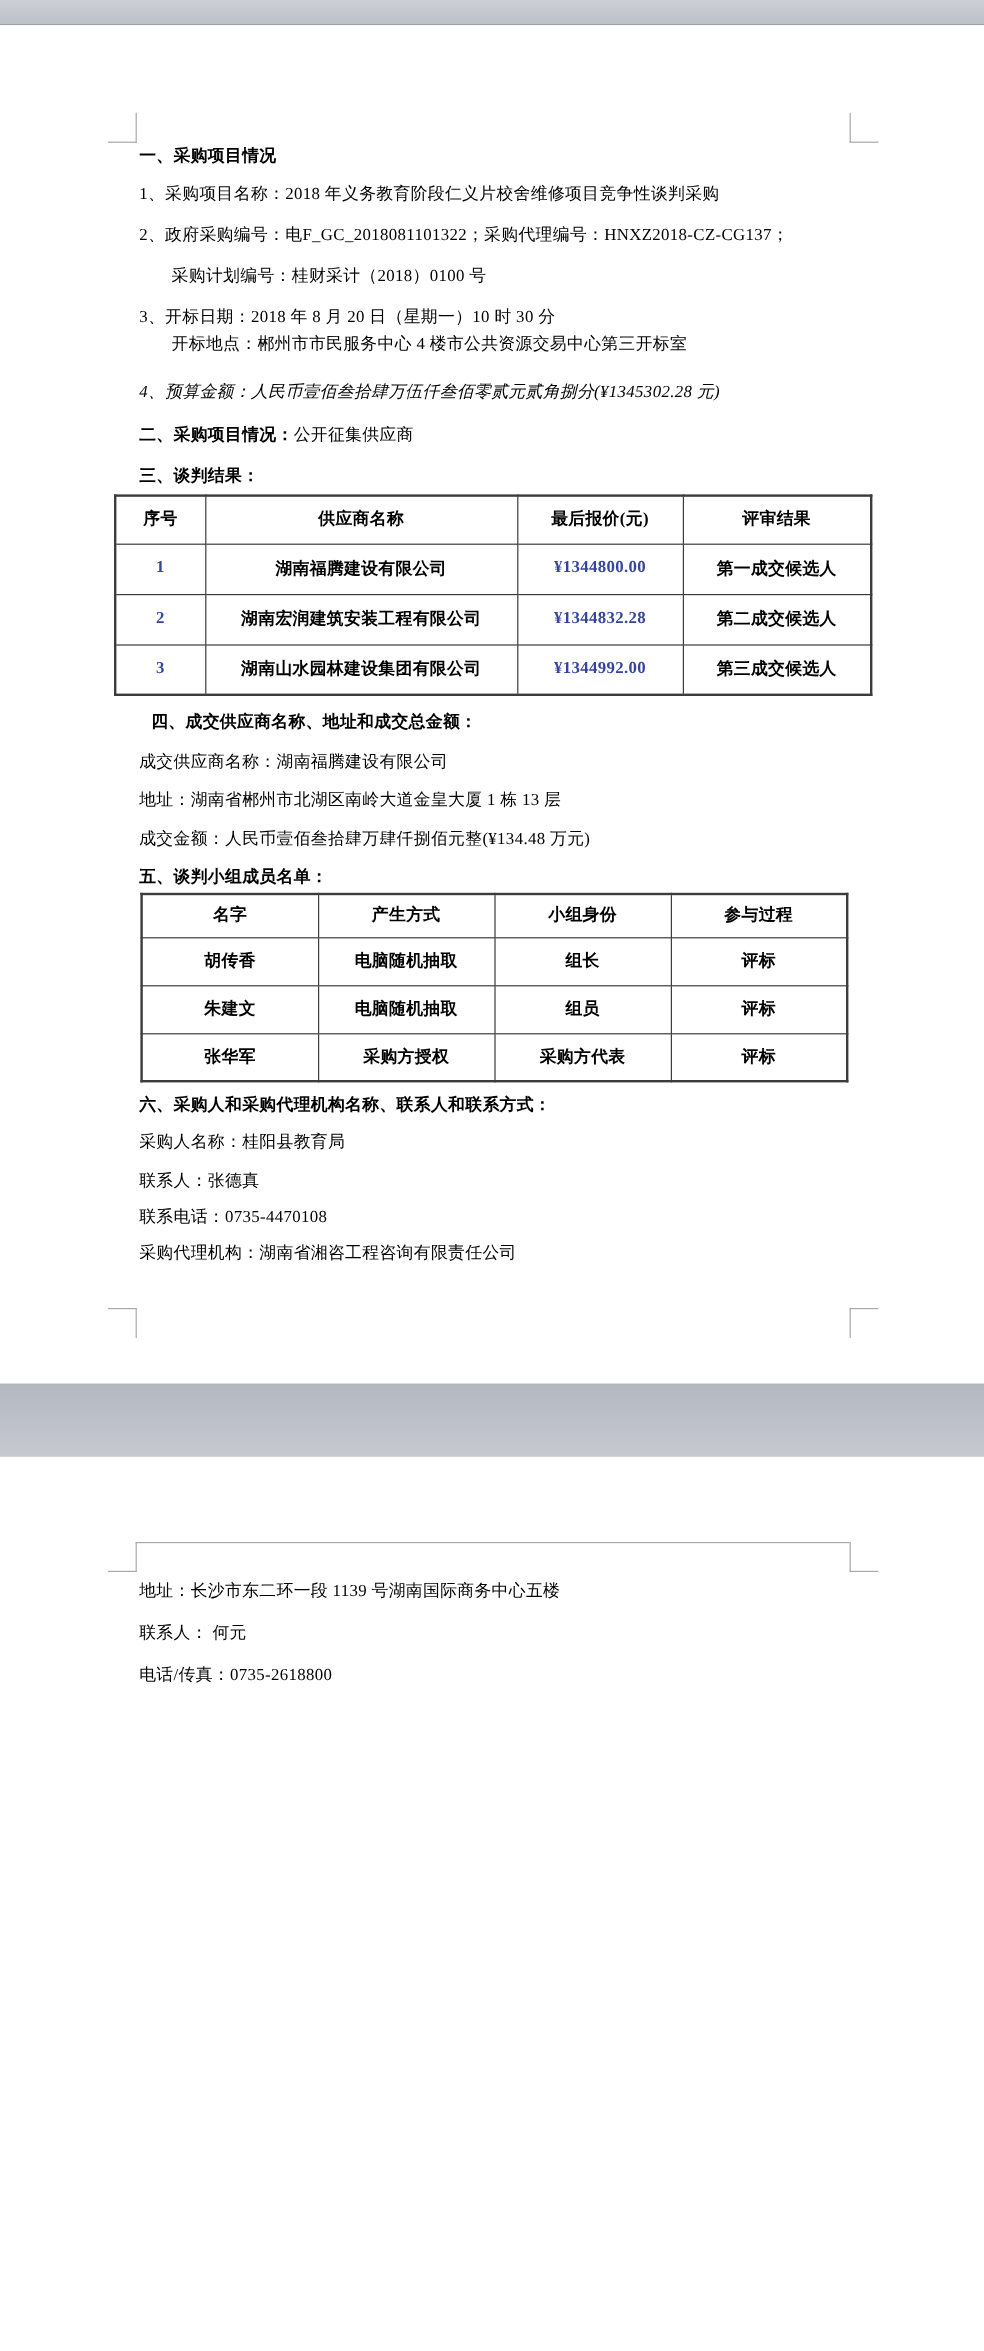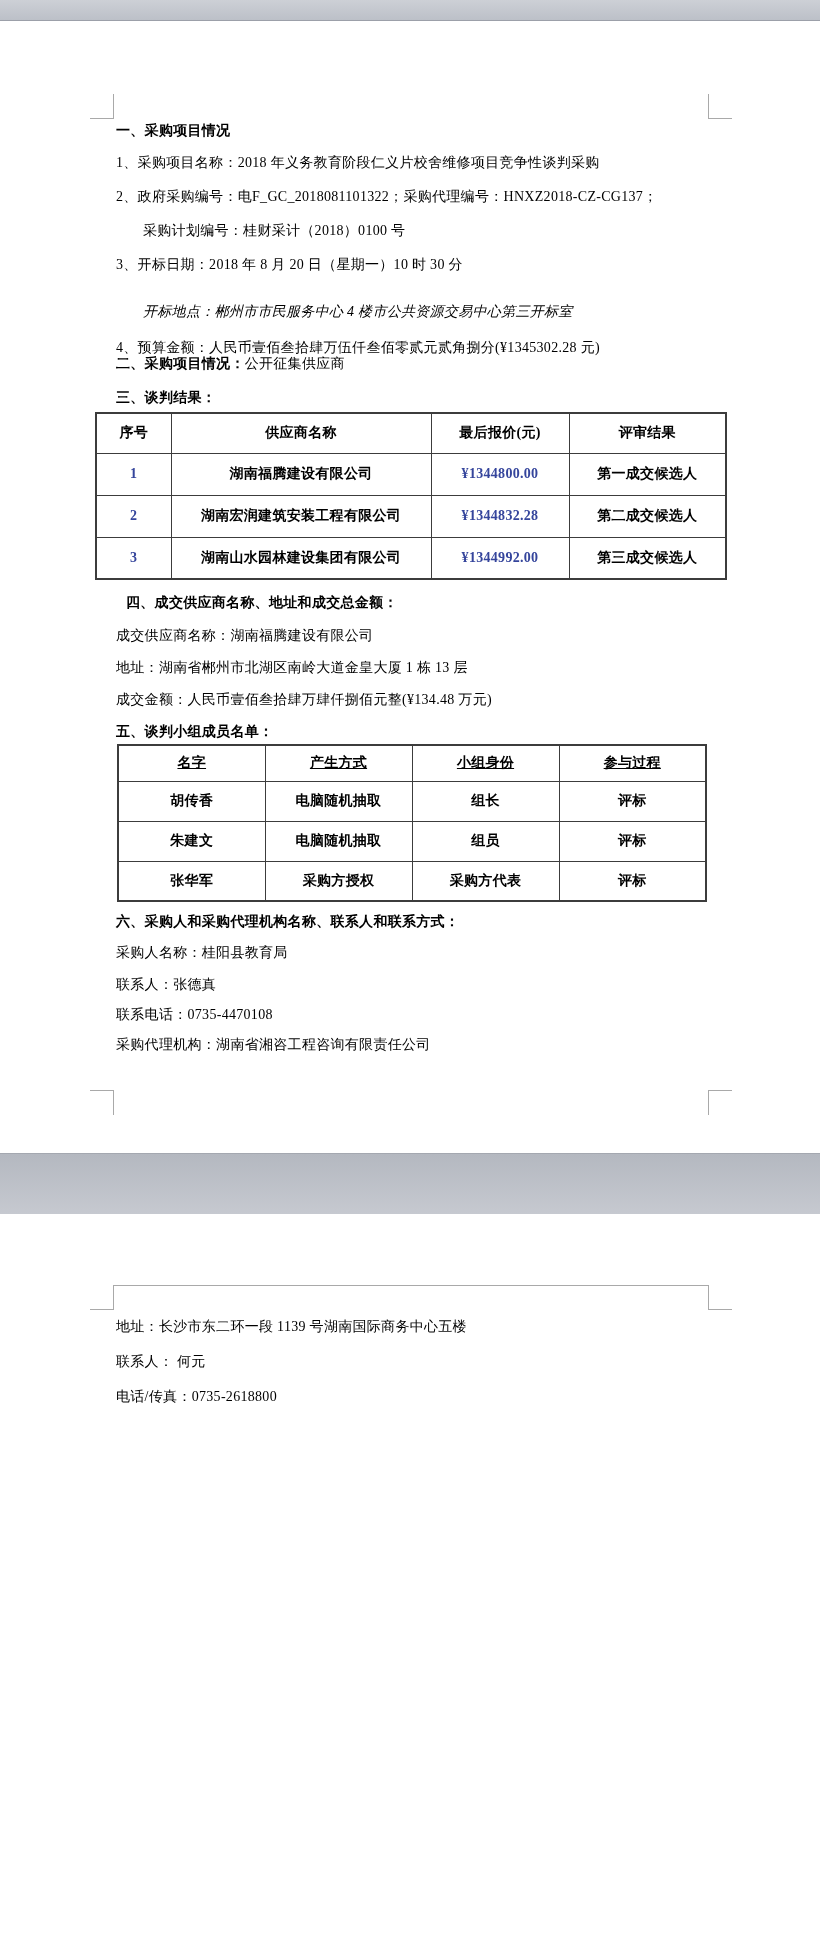--- a/index.html
+++ b/index.html
@@ -56,21 +56,21 @@
   }
   table.doc td, table.doc th {
     border: 1px solid #3c3c3c; text-align: center; vertical-align: middle;
     padding: 0; font-weight: bold; overflow: hidden;
   }
   table.doc { border: 2px solid #3c3c3c; }
   table.t1 { left: 95px;  top: 412px; width: 630px; }
   table.t1 tr.hdr  { height: 40px; }
   table.t1 tr.row  { height: 42px; }
   table.t2 { left: 117px; top: 744px; width: 588px; }
-  table.t2 tr.hdr  { height: 36px; text-decoration: underline; }
+  table.t2 tr.hdr  { height: 36px; }
   table.t2 tr.row  { height: 40px; padding-left: 44px; }
   table.t2 th { font-weight: bold; }
   .num { color: #35459c; font-family: "Liberation Serif", serif; }
 </style>
 </head>
 <body>
 
 <div class="screen">
 
   <div class="topbar"></div>
@@ -80,22 +80,22 @@
   <div class="cm rb" style="left:90px; top:94px;"></div>
   <div class="cm lb" style="left:708px; top:94px;"></div>
   <div class="cm rt" style="left:90px; top:1090px;"></div>
   <div class="cm lt" style="left:708px; top:1090px;"></div>
 
   <div class="ln bold" style="top:121px;">一、采购项目情况</div>
   <div class="ln" style="top:153px;">1、采购项目名称：2018 年义务教育阶段仁义片校舍维修项目竞争性谈判采购</div>
   <div class="ln" style="top:187px;">2、政府采购编号：电F_GC_2018081101322；采购代理编号：HNXZ2018-CZ-CG137；</div>
   <div class="ln indent" style="top:221px;">采购计划编号：桂财采计（2018）0100 号</div>
   <div class="ln" style="top:255px;">3、开标日期：2018 年 8 月 20 日（星期一）10 时 30 分</div>
-  <div class="ln indent" style="top:302px;font-style:italic;">开标地点：郴州市市民服务中心 4 楼市公共资源交易中心第三开标室</div>
-  <div class="ln" style="top:338px;">4、预算金额：人民币壹佰叁拾肆万伍仟叁佰零贰元贰角捌分(¥1345302.28 元)</div>
+  <div class="ln indent" style="top:278px;">开标地点：郴州市市民服务中心 4 楼市公共资源交易中心第三开标室</div>
+  <div class="ln" style="top:318px;font-style:italic;">4、预算金额：人民币壹佰叁拾肆万伍仟叁佰零贰元贰角捌分(¥1345302.28 元)</div>
 
   <div class="ln" style="top:354px;"><span class="bold">二、采购项目情况：</span><span>公开征集供应商</span></div>
 
   <div class="ln bold" style="top:388px;">三、谈判结果：</div>
 
   <table class="doc t1">
     <colgroup>
         <col style="width:75px;">
         <col style="width:260px;">
         <col style="width:138px;">

